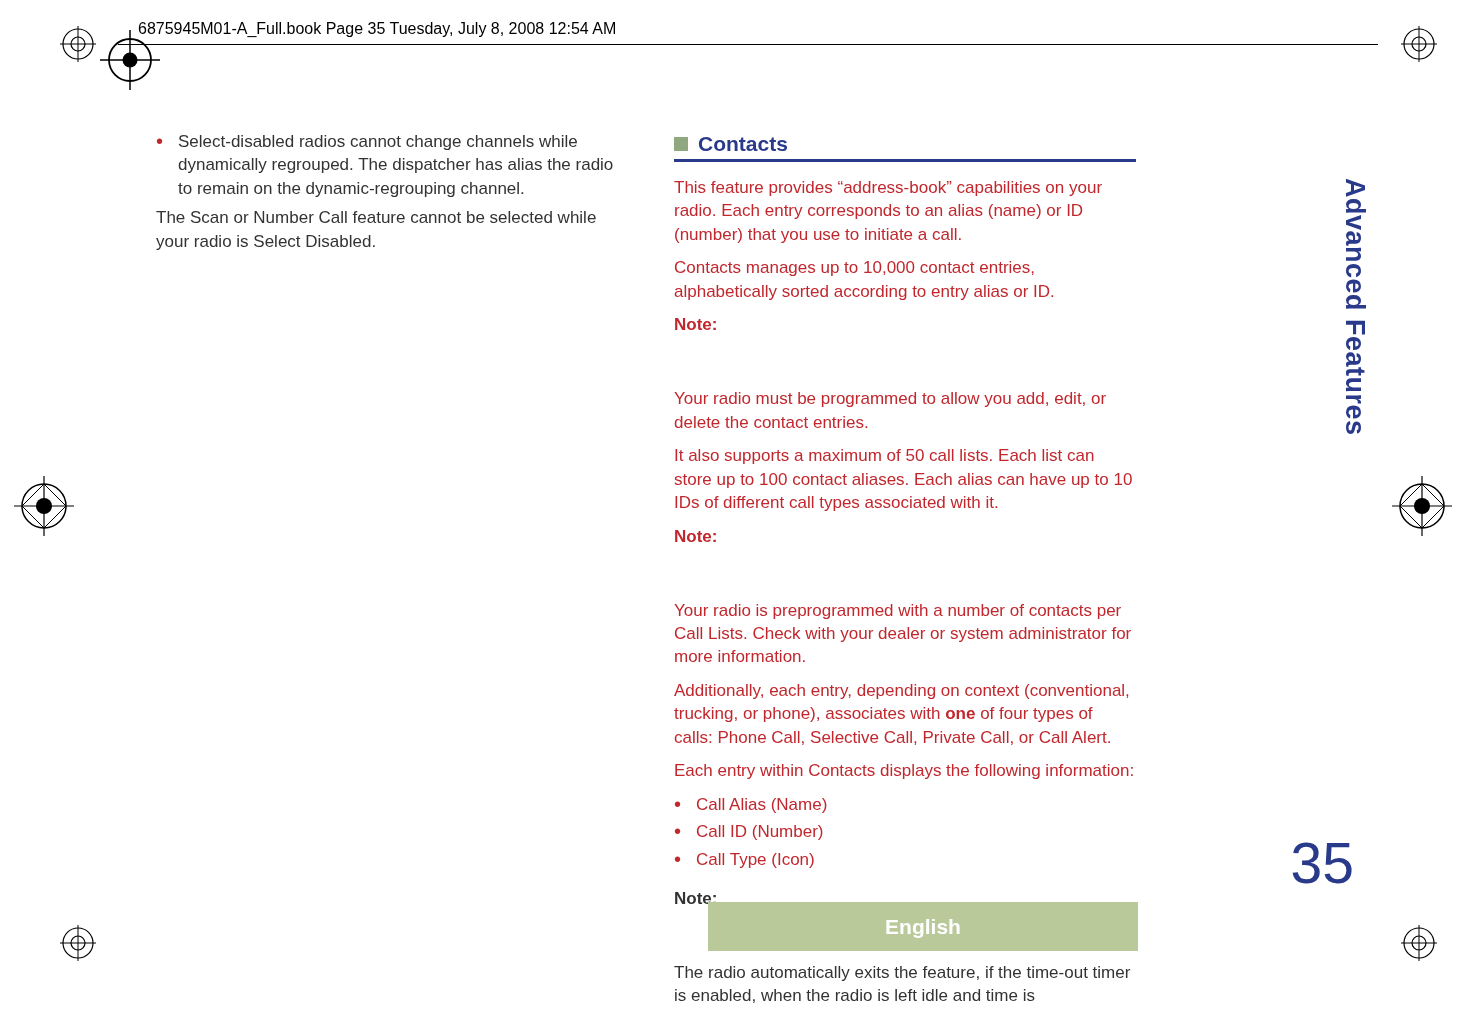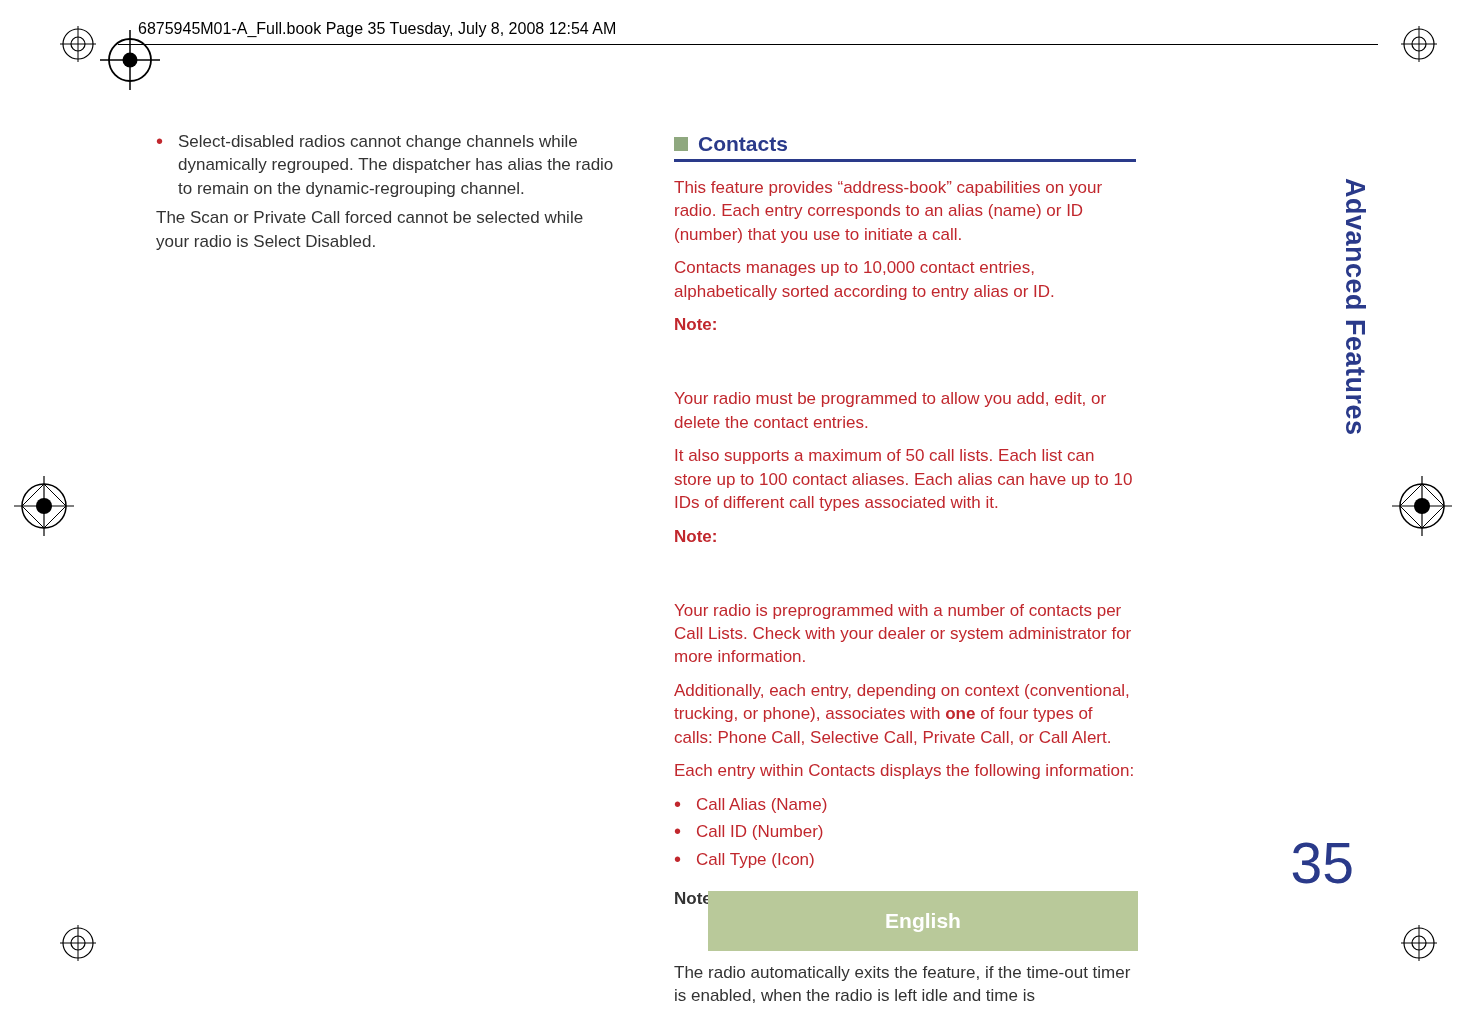--- a/index.html
+++ b/index.html
@@ -34,21 +34,21 @@
   .section-rule { height: 3px; background: #2a3a8a; margin-bottom: 14px; width: 100%; }
   .note-row { display: flex; margin-top: 10px; margin-bottom: 10px; flex-direction: column; }
   .note-label { font-weight: bold; width: 74px; flex: 0 0 74px; }
   .note-body { flex: 1; }
   .red-text { color: #c1272d; }
   .list-item { display: flex; margin: 4px 0; }
   .list-dot { color: #c1272d; font-size: 20px; line-height: 1.1; width: 22px; flex: 0 0 22px; }
   .side-tab { position: absolute; right: 88px; top: 178px; width: 40px; height: 400px; display: flex; flex-direction: column; align-items: center; }
   .side-text { writing-mode: vertical-rl; color: #2a3a8a; font-weight: bold; font-size: 27px; letter-spacing: 0.5px; }
   .page-num { position: absolute; right: 108px; top: 830px; color: #2a3a8a; font-weight: normal; font-size: 57px; }
-  .footer-bar { position: absolute; left: 708px; bottom: 62px; width: 430px; height: 60px; background: #b9c99a; display: flex; align-items: center; justify-content: center; }
+  .footer-bar { position: absolute; left: 708px; bottom: 62px; width: 430px; height: 49px; background: #b9c99a; display: flex; align-items: center; justify-content: center; }
   .footer-txt { color: #fff; font-weight: bold; font-size: 21px; }
   b.strong { font-weight: bold; }
 </style>
 </head>
 <body>
 
 <div class="page-wrap">
 
   <div class="crop-line crop-top"></div>
   <div class="header-line">6875945M01-A_Full.book  Page 35  Tuesday, July 8, 2008  12:54 AM</div>
@@ -112,21 +112,21 @@
       </svg>
   </div>
 
   <div class="content">
 
     <div class="col col-left">
       <div class="bullet-row">
         <div class="bullet-dot">•</div>
         <div class="bullet-txt black-text">Select-disabled radios cannot change channels while dynamically regrouped. The dispatcher has alias the radio to remain on the dynamic-regrouping channel.</div>
       </div>
-      <div class="para black-text">The Scan or Private Call forced cannot be selected while your radio is Select Disabled.</div>
+      <div class="para black-text">The Scan or Number Call feature cannot be selected while your radio is Select Disabled.</div>
     </div>
 
     <div class="col col-right">
       <div class="section-head">
         <div class="section-sq"></div>
         <div class="section-title">Contacts</div>
       </div>
       <div class="section-rule"></div>
 
       <div class="para">This feature provides “address-book” capabilities on your radio. Each entry corresponds to an alias (name) or ID (number) that you use to initiate a call.</div>

